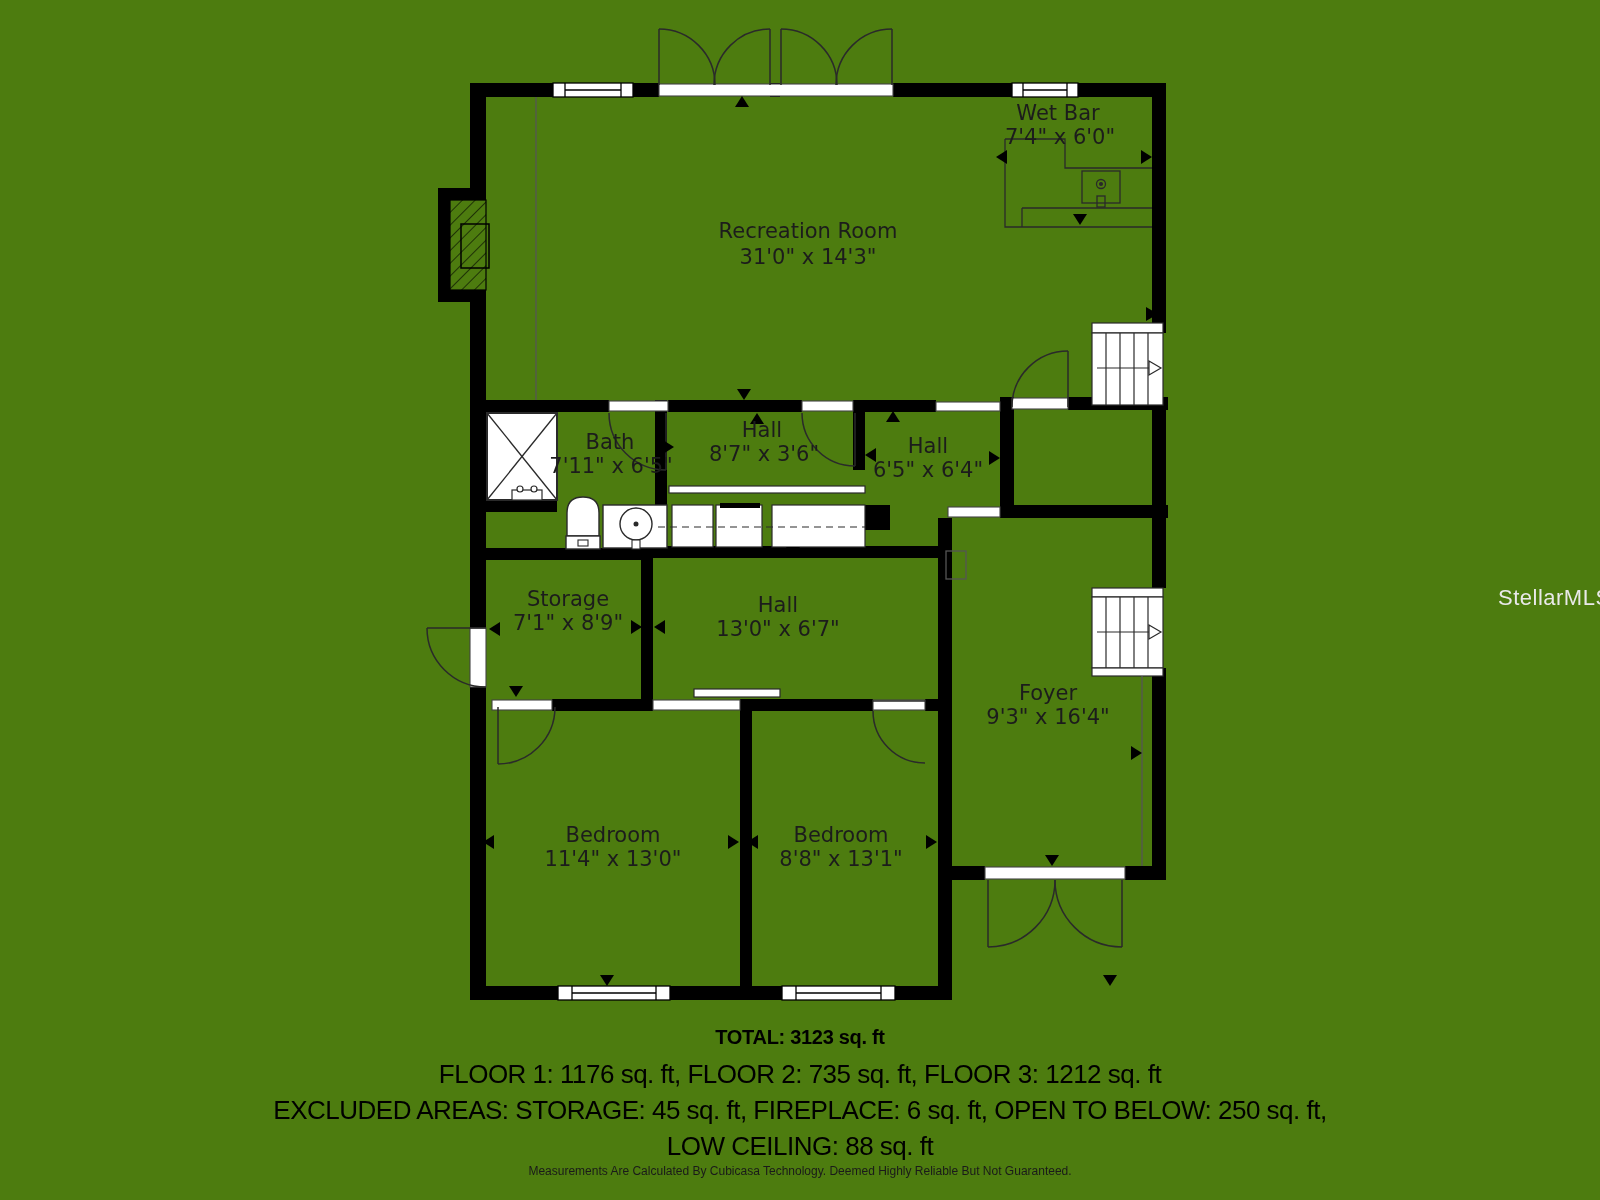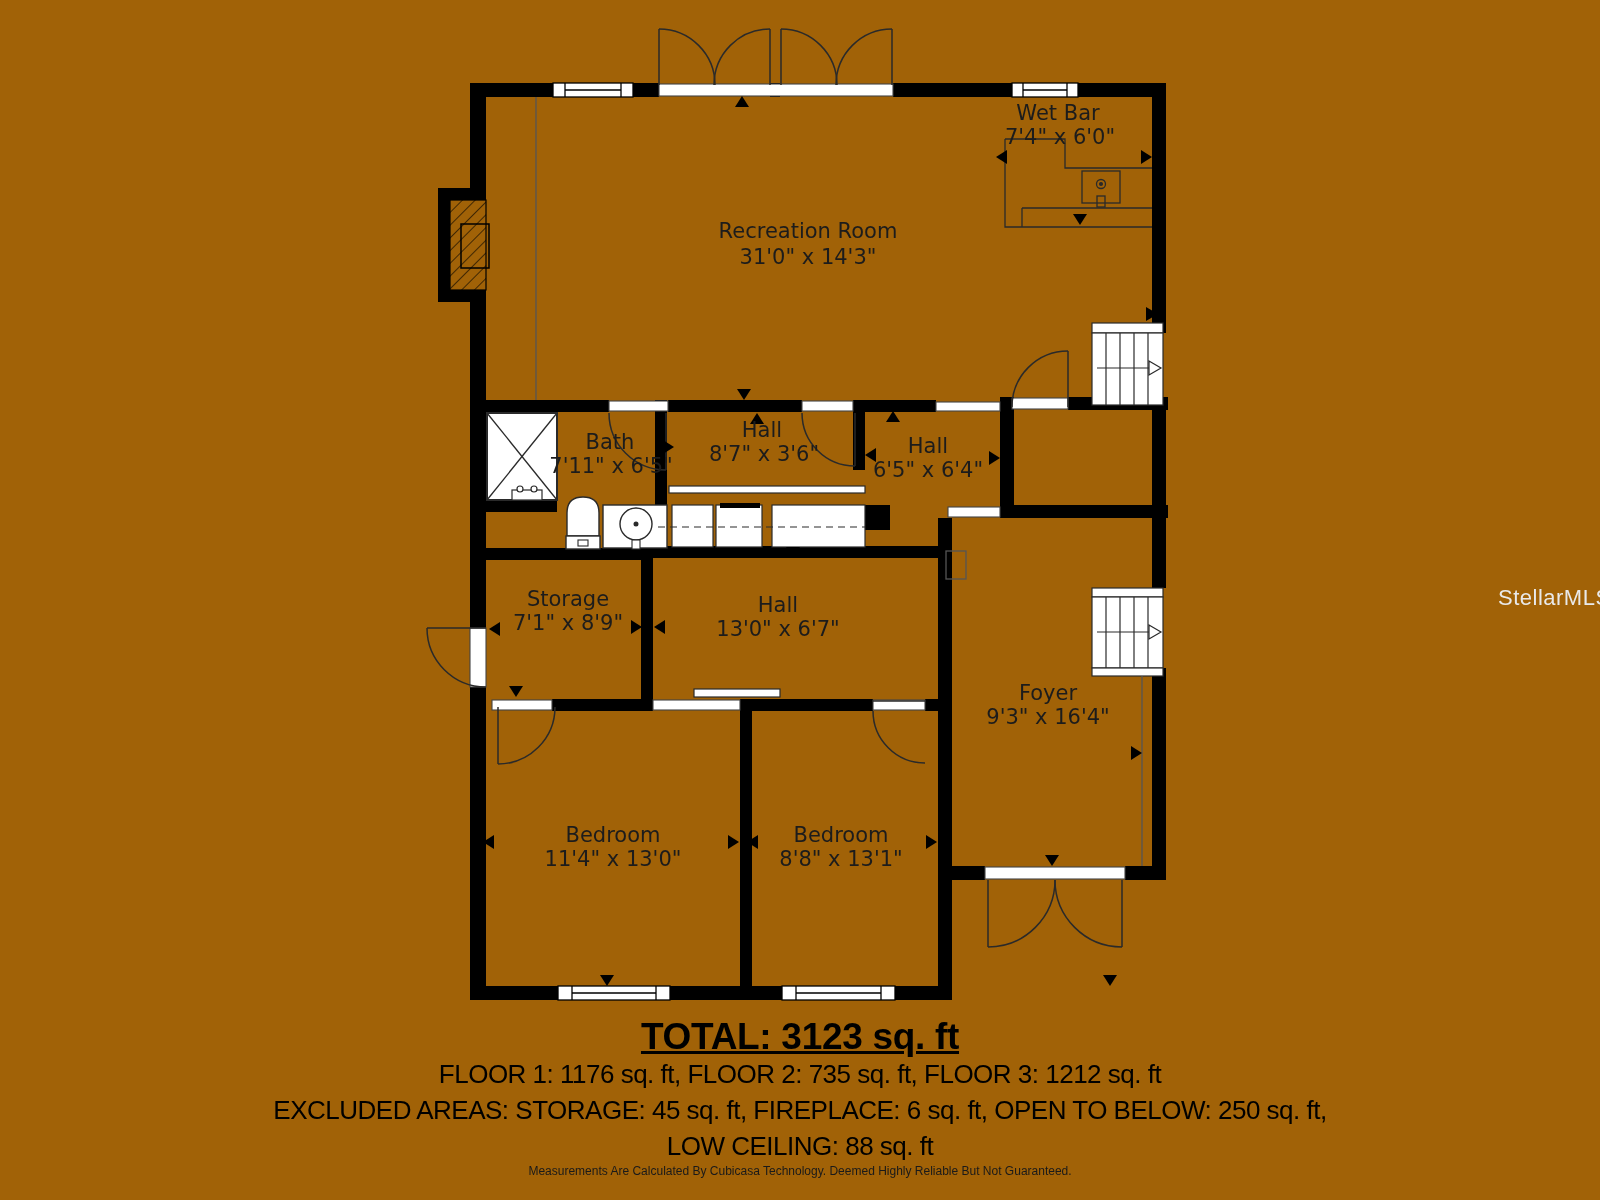--- a/index.html
+++ b/index.html
@@ -1,21 +1,21 @@
 <!DOCTYPE html>
 <html><head>
 <meta charset="utf-8">
 <style>
   html,body{margin:0;padding:0;background:#fff;}
-  #stage{position:relative;width:1600px;height:1200px;background:#a16207;overflow:hidden;
+  #stage{position:relative;width:1600px;height:1200px;background:#4d7c0f;overflow:hidden;
          font-family:"Liberation Sans",sans-serif;}
   svg{position:absolute;left:0;top:0;}
   .roomname,.roomdims{font-family:"DejaVu Sans",sans-serif;fill:#1c1c1c;font-size:21px;}
   .summary{position:absolute;left:0;top:1022px;width:1600px;text-align:center;color:#000;}
-  .sum-total{font-size:37px;font-weight:bold;line-height:30px;letter-spacing:-0.3px;text-decoration:underline;}
+  .sum-total{font-size:20px;font-weight:bold;line-height:30px;letter-spacing:-0.3px;}
   .sum-line{font-size:26px;line-height:28px;letter-spacing:-0.5px;margin-top:8px;}
   .sum-disclaimer{font-size:12px;line-height:18px;color:#1a1a1a;margin-top:2px;}
   .watermark{position:absolute;left:1498px;top:585px;font-size:22px;color:#e9e9e9;
              letter-spacing:0.5px;font-family:"Liberation Sans",sans-serif;}
 </style>
 </head>
 <body>
 
 <div id="stage">
 

